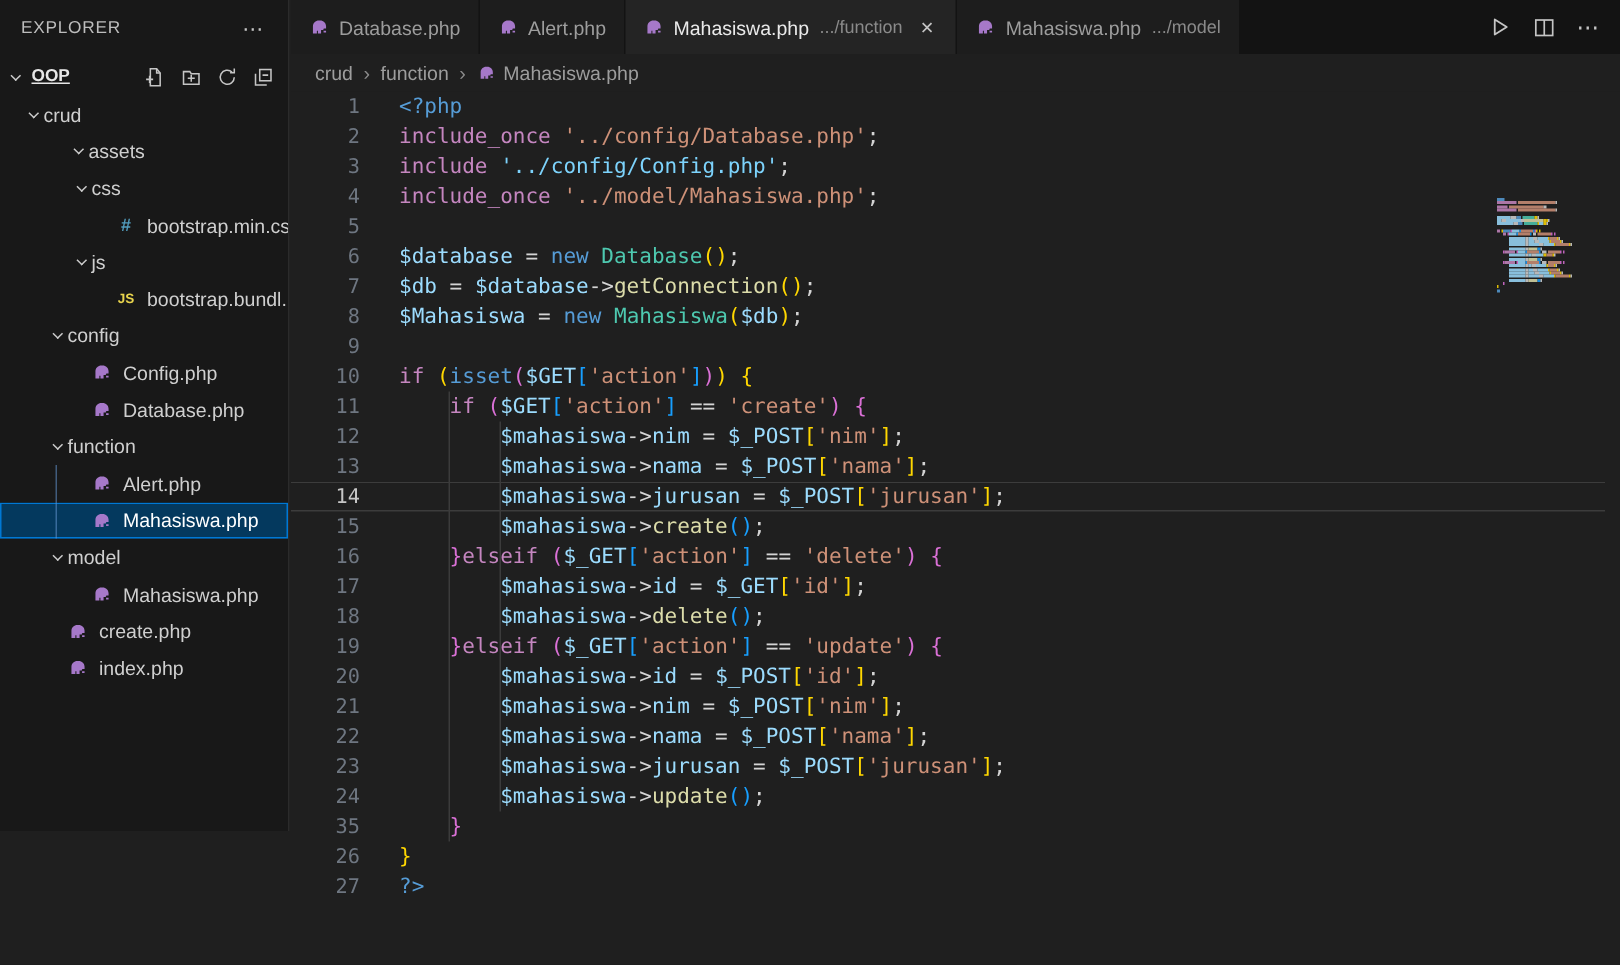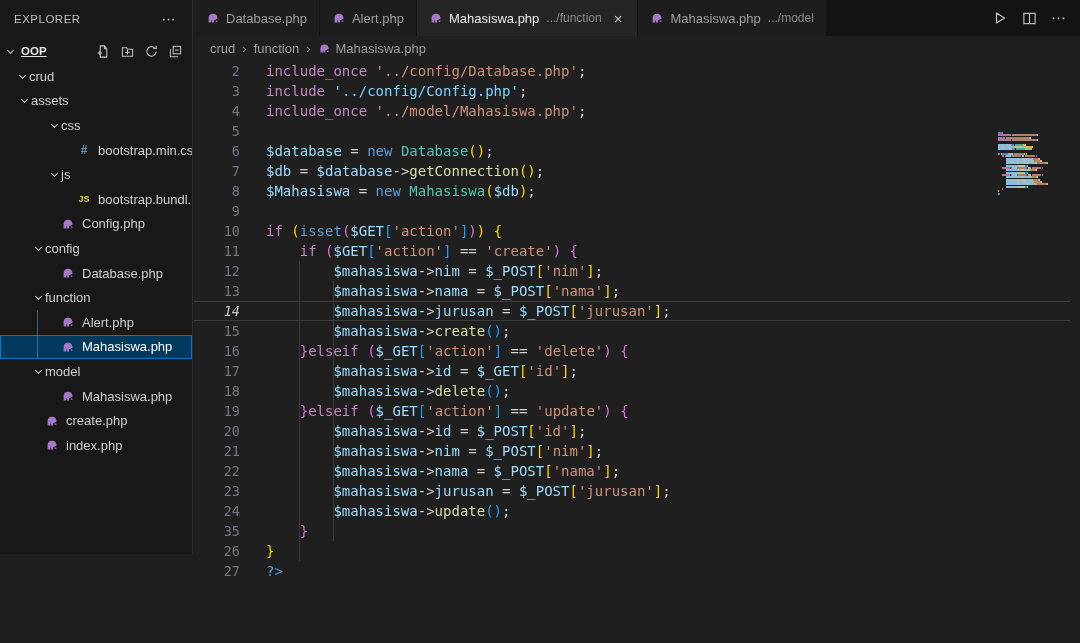--- a/index.html
+++ b/index.html
@@ -54,21 +54,21 @@
 
   #code { position:absolute; left:0; top:61px; width:886px; height:582px;
     font-family:"DejaVu Sans Mono", monospace; font-size:14px; line-height:20px;
     color:#d4d4d4; }
   .line { height:20px; white-space:pre; }
   .line .ln { display:inline-block; width:46px; text-align:right; color:#6e7681;
     font-size:13.5px; }
   .line .lc { padding-left:26px; }
   .line.current { box-shadow:inset 0 1px 0 #3c3c3c, inset 0 -1px 0 #3c3c3c;
     margin-right:10px; }
-  .line.current .ln { color:#c6c6c6;font-style:italic; }
+  .line.current .ln { color:#c6c6c6; }
   .indent-guide { position:absolute; width:1px; background:#3b3b3b; }
 
   #minimap { position:absolute; right:16px; top:63px; width:66px; }
   .mm-row { height:1.9px; margin-bottom:0.45px; white-space:nowrap; font-size:0; }
   .mm-row i { display:inline-block; height:1.9px; opacity:.85; }
 </style>
 </head>
 <body>
 
 <div id="app">
@@ -109,21 +109,21 @@
               <path fill="none" stroke="#c5c5c5" stroke-width="1.1" d="M7.5 6.5h4"></path>
             </svg>
           </span>
         </span>
     </div>
     <div id="file-tree">
         <div class="tree-row" style="padding-left: 18px;">
           <span class="chev"></span>
           <span>crud</span>
         </div>
-        <div class="tree-row" style="padding-left: 20px;">
+        <div class="tree-row" style="padding-left: 48px;">
           <span class="chev"></span>
           <span>assets</span>
         </div>
         <div class="tree-row" style="padding-left: 50px;">
           <span class="chev"></span>
           <span>css</span>
         </div>
         <div class="tree-row" style="padding-left: 76px;">
           <span class="ficon">
             <span style="color:#519aba;font-size:12px;font-weight:bold">#</span>
@@ -133,31 +133,31 @@
         <div class="tree-row" style="padding-left: 50px;">
           <span class="chev"></span>
           <span>js</span>
         </div>
         <div class="tree-row" style="padding-left: 76px;">
           <span class="ficon">
             <span style="color:#e8d44d;font-size:9px;font-weight:bold">JS</span>
           </span>
           <span>bootstrap.bundl...</span>
         </div>
+        <div class="tree-row" style="padding-left: 34px;">
+          <span class="chev"></span>
+          <span>config</span>
+        </div>
         <div class="tree-row" style="padding-left: 60px;">
           <span class="ficon">
             <svg width="14" height="14" viewBox="0 0 16 16">
               <path fill="#a678c9" d="M3 13V7.5C3 5 5 3 7.5 3h1C11 3 13 5 13 7.5v1.7h-1.3a.8.8 0 0 0 0 1.6H13v1.4h-1.9v-1.9H9.2V13H6.8v-2.2H6V13H3z"></path>
             </svg>
           </span>
           <span>Config.php</span>
-        </div>
-        <div class="tree-row" style="padding-left: 34px;">
-          <span class="chev"></span>
-          <span>config</span>
         </div>
         <div class="tree-row" style="padding-left: 60px;">
           <span class="ficon">
             <svg width="14" height="14" viewBox="0 0 16 16">
               <path fill="#a678c9" d="M3 13V7.5C3 5 5 3 7.5 3h1C11 3 13 5 13 7.5v1.7h-1.3a.8.8 0 0 0 0 1.6H13v1.4h-1.9v-1.9H9.2V13H6.8v-2.2H6V13H3z"></path>
             </svg>
           </span>
           <span>Database.php</span>
         </div>
         <div class="tree-row" style="padding-left: 34px;">
@@ -276,20 +276,21 @@
           <svg width="13" height="13" viewBox="0 0 16 16">
             <path fill="#a678c9" d="M3 13V7.5C3 5 5 3 7.5 3h1C11 3 13 5 13 7.5v1.7h-1.3a.8.8 0 0 0 0 1.6H13v1.4h-1.9v-1.9H9.2V13H6.8v-2.2H6V13H3z"></path>
           </svg>
         </span>
         <span>Mahasiswa.php</span>
       </div>
     <div id="code">
       <div class="indent-guide" style="left:105px; top:200px; height:300px;"></div>
       <div class="indent-guide" style="left:139px; top:220px; height:260px;"></div>
       <div id="code-lines">
+          <div class="line"><span class="ln">1</span><span class="lc"><span style="color: rgb(86, 156, 214);">&lt;?php</span></span></div>
           <div class="line"><span class="ln">2</span><span class="lc"><span style="color: rgb(197, 134, 192);">include_once</span><span style="color: rgb(212, 212, 212);"> </span><span style="color: rgb(206, 145, 120);">'../config/Database.php'</span><span style="color: rgb(212, 212, 212);">;</span></span></div>
           <div class="line"><span class="ln">3</span><span class="lc"><span style="color: rgb(197, 134, 192);">include</span><span style="color: rgb(212, 212, 212);"> </span><span style="color: #7dd3fc;">'../config/Config.php'</span><span style="color: rgb(212, 212, 212);">;</span></span></div>
           <div class="line"><span class="ln">4</span><span class="lc"><span style="color: rgb(197, 134, 192);">include_once</span><span style="color: rgb(212, 212, 212);"> </span><span style="color: rgb(206, 145, 120);">'../model/Mahasiswa.php'</span><span style="color: rgb(212, 212, 212);">;</span></span></div>
           <div class="line"><span class="ln">5</span><span class="lc"></span></div>
           <div class="line"><span class="ln">6</span><span class="lc"><span style="color: rgb(156, 220, 254);">$database</span><span style="color: rgb(212, 212, 212);"> = </span><span style="color: rgb(86, 156, 214);">new</span><span style="color: rgb(212, 212, 212);"> </span><span style="color: rgb(78, 201, 176);">Database</span><span style="color: rgb(255, 215, 0);">(</span><span style="color: rgb(255, 215, 0);">)</span><span style="color: rgb(212, 212, 212);">;</span></span></div>
           <div class="line"><span class="ln">7</span><span class="lc"><span style="color: rgb(156, 220, 254);">$db</span><span style="color: rgb(212, 212, 212);"> = </span><span style="color: rgb(156, 220, 254);">$database</span><span style="color: rgb(212, 212, 212);">-&gt;</span><span style="color: rgb(220, 220, 170);">getConnection</span><span style="color: rgb(255, 215, 0);">(</span><span style="color: rgb(255, 215, 0);">)</span><span style="color: rgb(212, 212, 212);">;</span></span></div>
           <div class="line"><span class="ln">8</span><span class="lc"><span style="color: rgb(156, 220, 254);">$Mahasiswa</span><span style="color: rgb(212, 212, 212);"> = </span><span style="color: rgb(86, 156, 214);">new</span><span style="color: rgb(212, 212, 212);"> </span><span style="color: rgb(78, 201, 176);">Mahasiswa</span><span style="color: rgb(255, 215, 0);">(</span><span style="color: rgb(156, 220, 254);">$db</span><span style="color: rgb(255, 215, 0);">)</span><span style="color: rgb(212, 212, 212);">;</span></span></div>
           <div class="line"><span class="ln">9</span><span class="lc"></span></div>
           <div class="line"><span class="ln">10</span><span class="lc"><span style="color: rgb(197, 134, 192);">if</span><span style="color: rgb(212, 212, 212);"> </span><span style="color: rgb(255, 215, 0);">(</span><span style="color: rgb(86, 156, 214);">isset</span><span style="color: rgb(218, 112, 214);">(</span><span style="color: rgb(156, 220, 254);">$GET</span><span style="color: rgb(23, 159, 255);">[</span><span style="color: rgb(206, 145, 120);">'action'</span><span style="color: rgb(23, 159, 255);">]</span><span style="color: rgb(218, 112, 214);">)</span><span style="color: rgb(255, 215, 0);">)</span><span style="color: rgb(212, 212, 212);"> </span><span style="color: rgb(255, 215, 0);">{</span></span></div>
           <div class="line"><span class="ln">11</span><span class="lc"><span style="color: rgb(212, 212, 212);">    </span><span style="color: rgb(197, 134, 192);">if</span><span style="color: rgb(212, 212, 212);"> </span><span style="color: rgb(218, 112, 214);">(</span><span style="color: rgb(156, 220, 254);">$GET</span><span style="color: rgb(23, 159, 255);">[</span><span style="color: rgb(206, 145, 120);">'action'</span><span style="color: rgb(23, 159, 255);">]</span><span style="color: rgb(212, 212, 212);"> </span><span style="color: rgb(212, 212, 212);">==</span><span style="color: rgb(212, 212, 212);"> </span><span style="color: rgb(206, 145, 120);">'create'</span><span style="color: rgb(218, 112, 214);">)</span><span style="color: rgb(212, 212, 212);"> </span><span style="color: rgb(218, 112, 214);">{</span></span></div>

